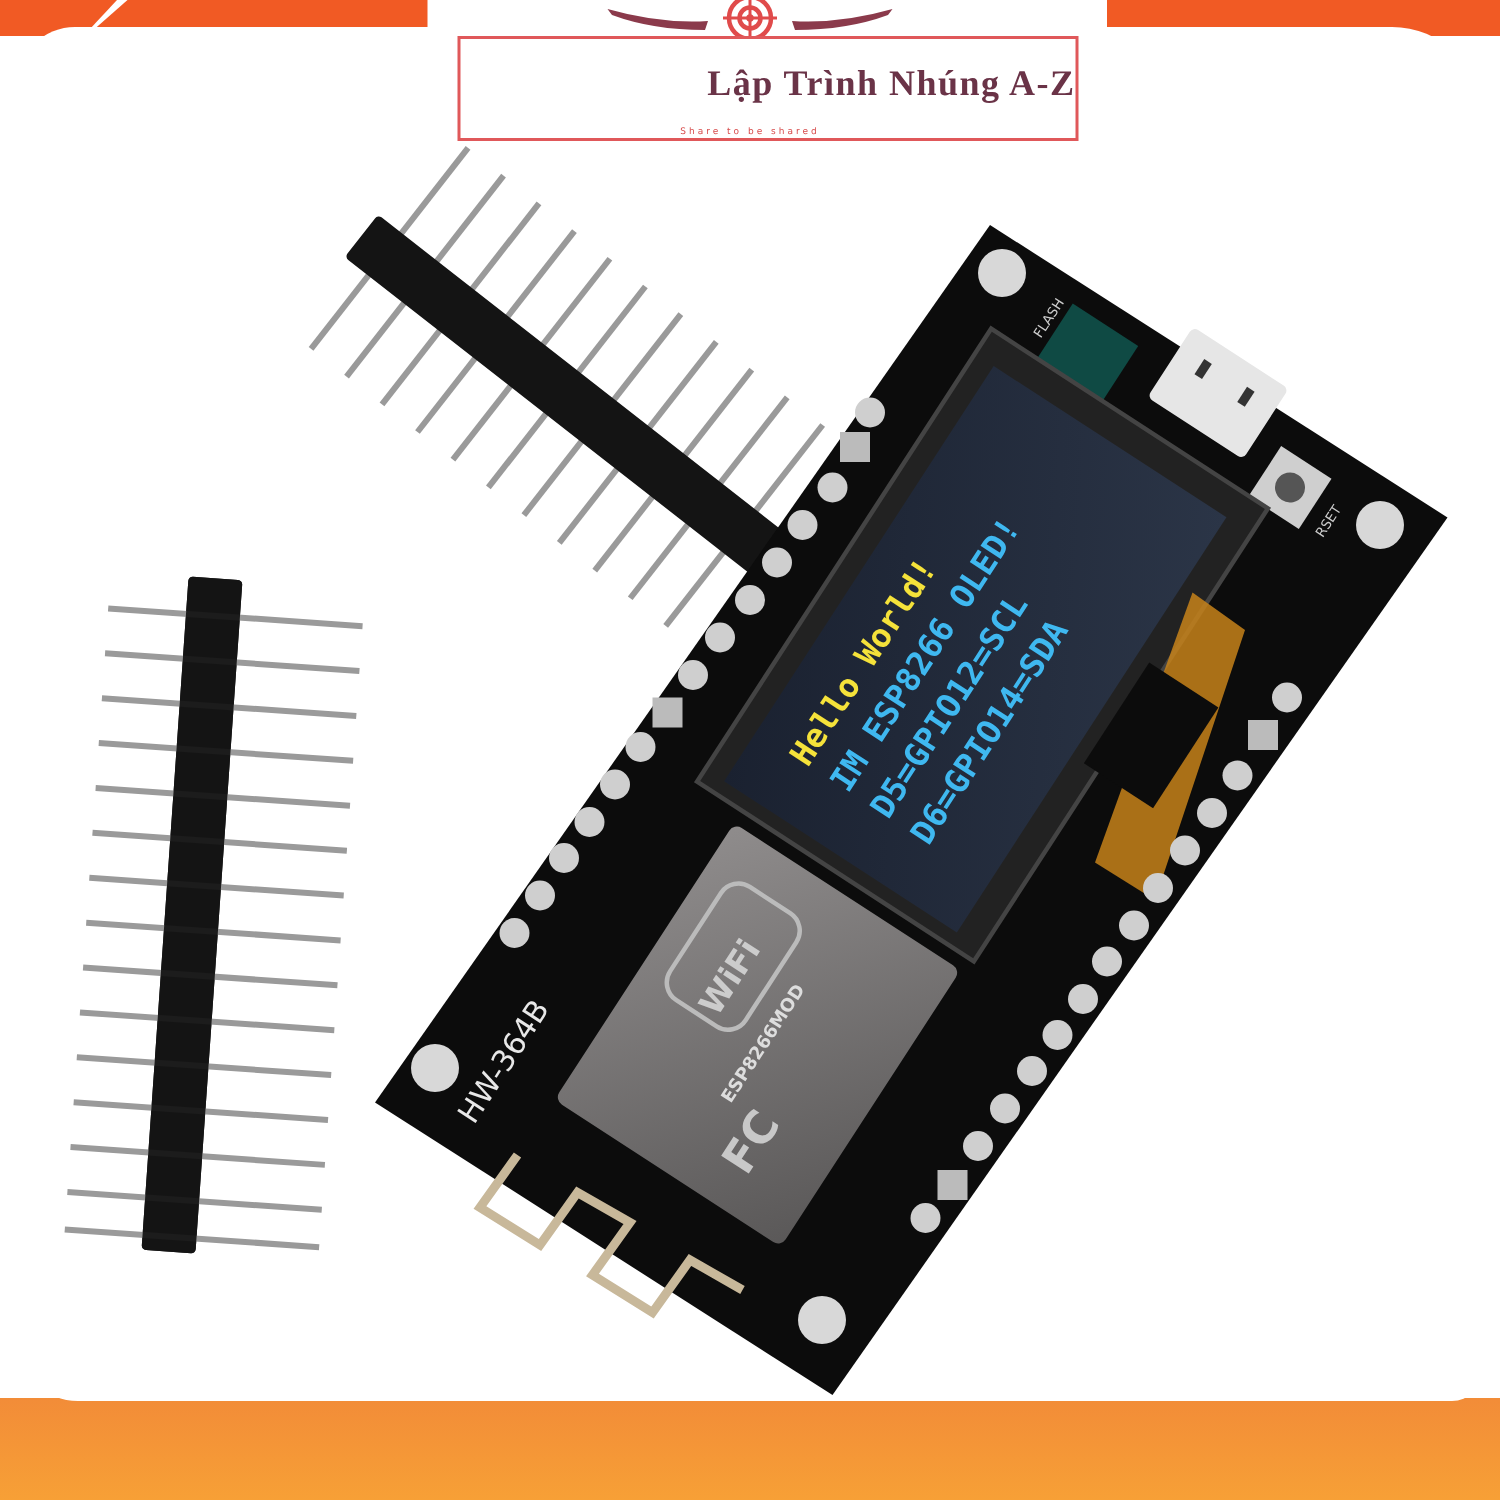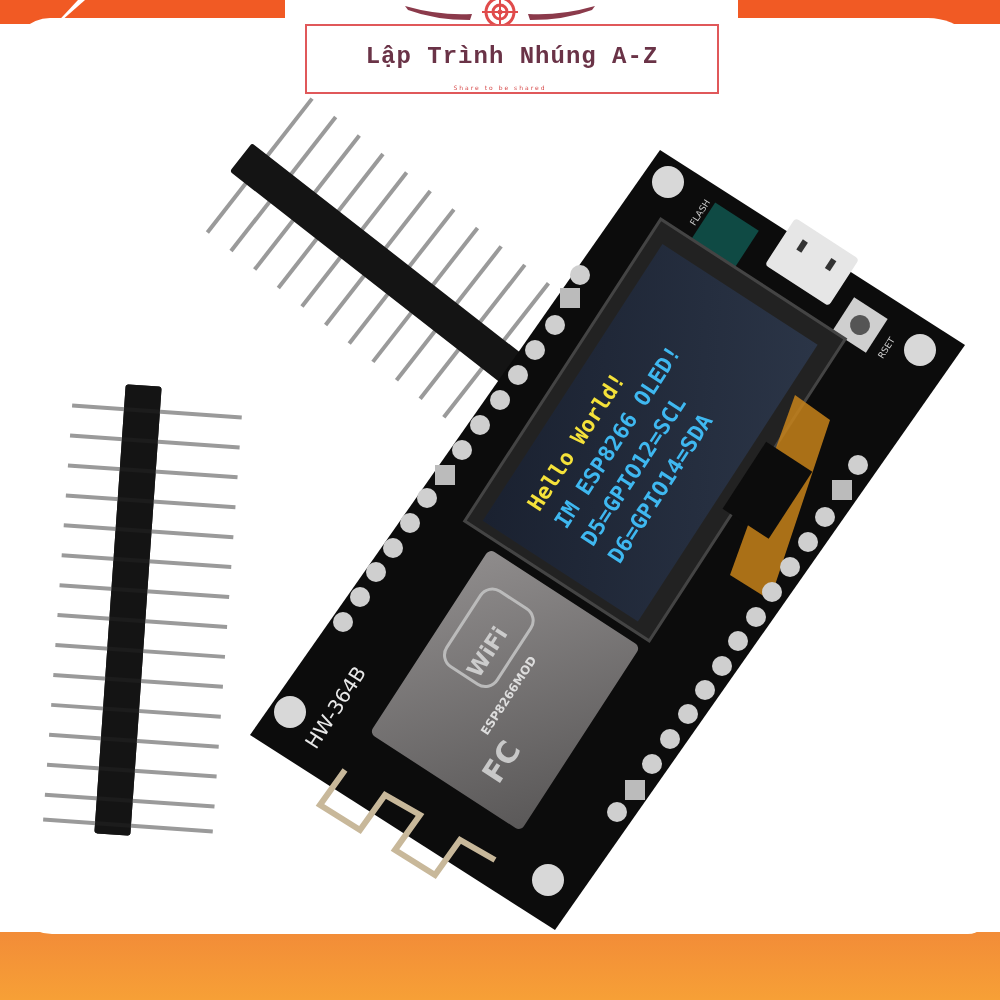--- a/index.html
+++ b/index.html
@@ -1,21 +1,21 @@
 <!DOCTYPE html>
 <html><head>
 <meta charset="utf-8">
 <style>
   html,body{margin:0;padding:0;}
   body{width:1000px;height:1000px;position:relative;overflow:hidden;background:#fff;font-family:"DejaVu Sans",sans-serif;}
   .frame-top{position:absolute;left:0;top:0;width:1000px;height:24px;}
   .frame-bottom{position:absolute;left:0;top:932px;width:1000px;height:68px;background:linear-gradient(#f28c38,#f7a036);}
   .white-card{position:absolute;left:12px;top:18px;width:976px;height:916px;background:#fff;border-radius:38px 60px 20px 40px;}
   .logo-box{position:absolute;left:305px;top:24px;width:410px;height:66px;border:2px solid #e0585a;background:#fff;}
-  .logo-title{position:absolute;left:0;right:0;top:17px;text-align:center;font-family:Liberation Mono, monospace;font-weight:bold;font-size:24px;color:#6a3347;letter-spacing:1px;}
+  .logo-title{position:absolute;left:0;right:0;top:17px;text-align:right;font-family:Liberation Serif, serif;font-weight:bold;font-size:24px;color:#6a3347;letter-spacing:1px;}
   .logo-tagline{position:absolute;left:0;right:0;top:84px;text-align:center;font-size:6px;color:#d74a4a;letter-spacing:2px;}
   .logo-tagline span{background:#fff;padding:0 6px;}
   .scene{position:absolute;left:0;top:0;width:1000px;height:1000px;}
   .oled-line{font-family:"DejaVu Sans Mono",monospace;font-weight:bold;}
 </style>
 </head>
 <body>
 
 <div class="frame-top">
   <svg width="1000" height="24">

